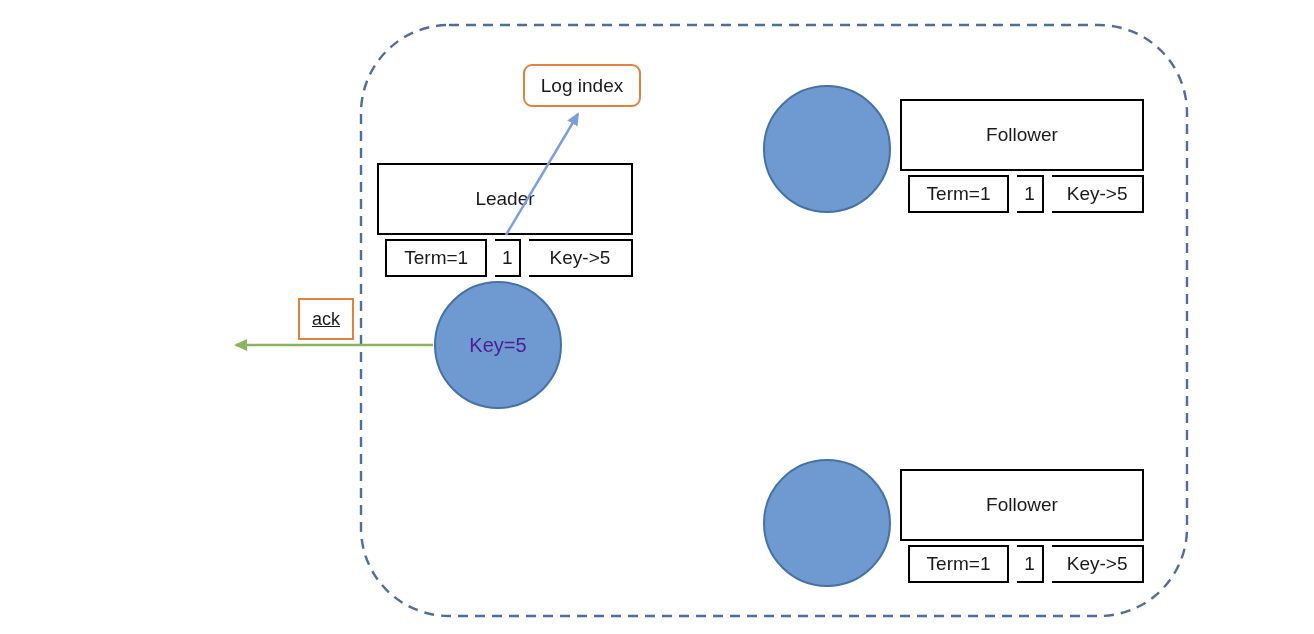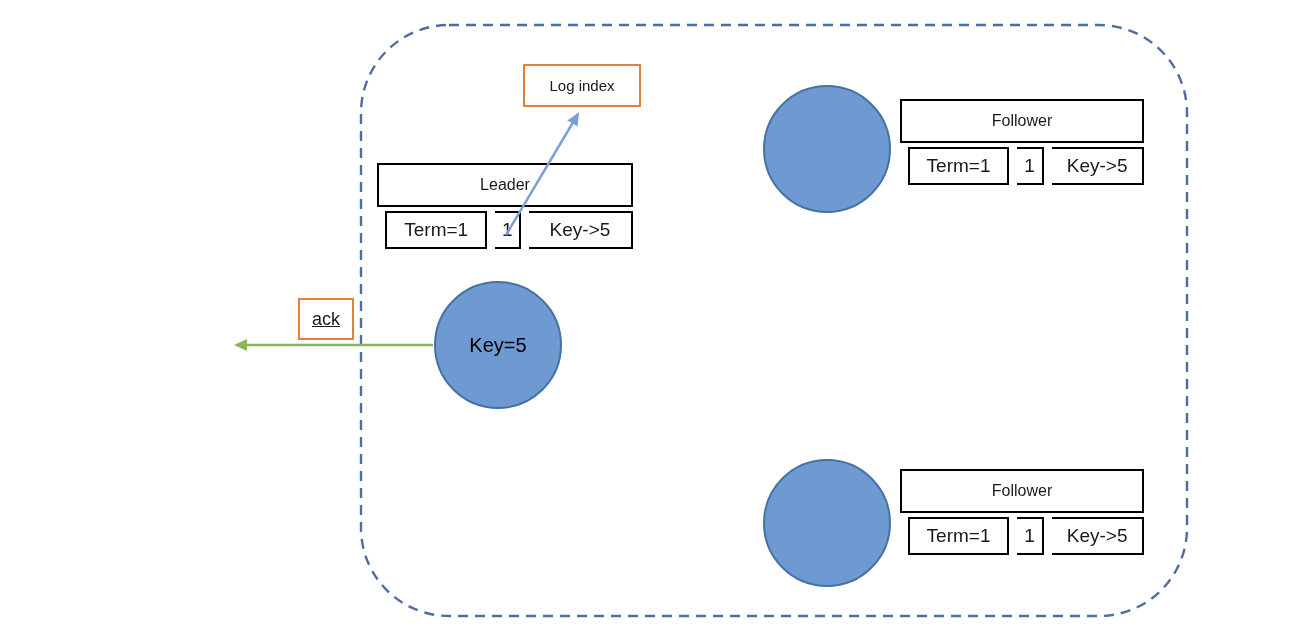--- a/index.html
+++ b/index.html
@@ -29,37 +29,37 @@
     background: var(--client_fill, #8db35e);
     border: 2px solid var(--client_border, #4e79a9);
     font-size: 29px;
   }
   .peer {
     background: var(--node_fill, #6e9ad1);
     border: 2px solid var(--node_border, #4472a4);
   }
   .entry {
     left: 434px; top: 281px;
-    color: #000000;
+    color: #4c1d95;
     font-size: 20px;
   }
   .peer-top    { left: 763px; top: 85px;  }
   .peer-bottom { left: 763px; top: 459px; }
 
   
   .dtable { position: absolute; }
   .dtable .ttitle {
     box-sizing: border-box;
-    height: 44px;
+    height: 72px;
     border: 2px solid var(--table_border, #000);
     background: #fff;
     display: flex;
     align-items: center;
     justify-content: center;
-    font-size: 16px;
+    font-size: 19px;
   }
   .dtable .trow {
     display: flex;
     margin-top: 4px;
     height: 38px;
   }
   .dtable .cell {
     box-sizing: border-box;
     border: 2px solid var(--table_border, #000);
     background: #fff;
@@ -84,21 +84,21 @@
   
   .labelbox {
     position: absolute;
     box-sizing: border-box;
     border: 2px solid var(--label_box_border, #e0813c);
     background: #ffffff;
     display: flex;
     align-items: center;
     justify-content: center;
   }
-  .log-index { left: 523px; top: 64px;  width: 118px; height: 43px; font-size: 15px; }
+  .log-index { left: 523px; top: 64px;  width: 118px; height: 43px; font-size: 19px; border-radius: 9px; }
   .ack       { left: 298px; top: 298px; width: 56px;  height: 42px; font-size: 18px; text-decoration: underline; }
 
   
   .layer {
     position: absolute;
     left: 0; top: 0;
     width: 1314px;
     height: 634px;
     pointer-events: none;
     z-index: 10;

